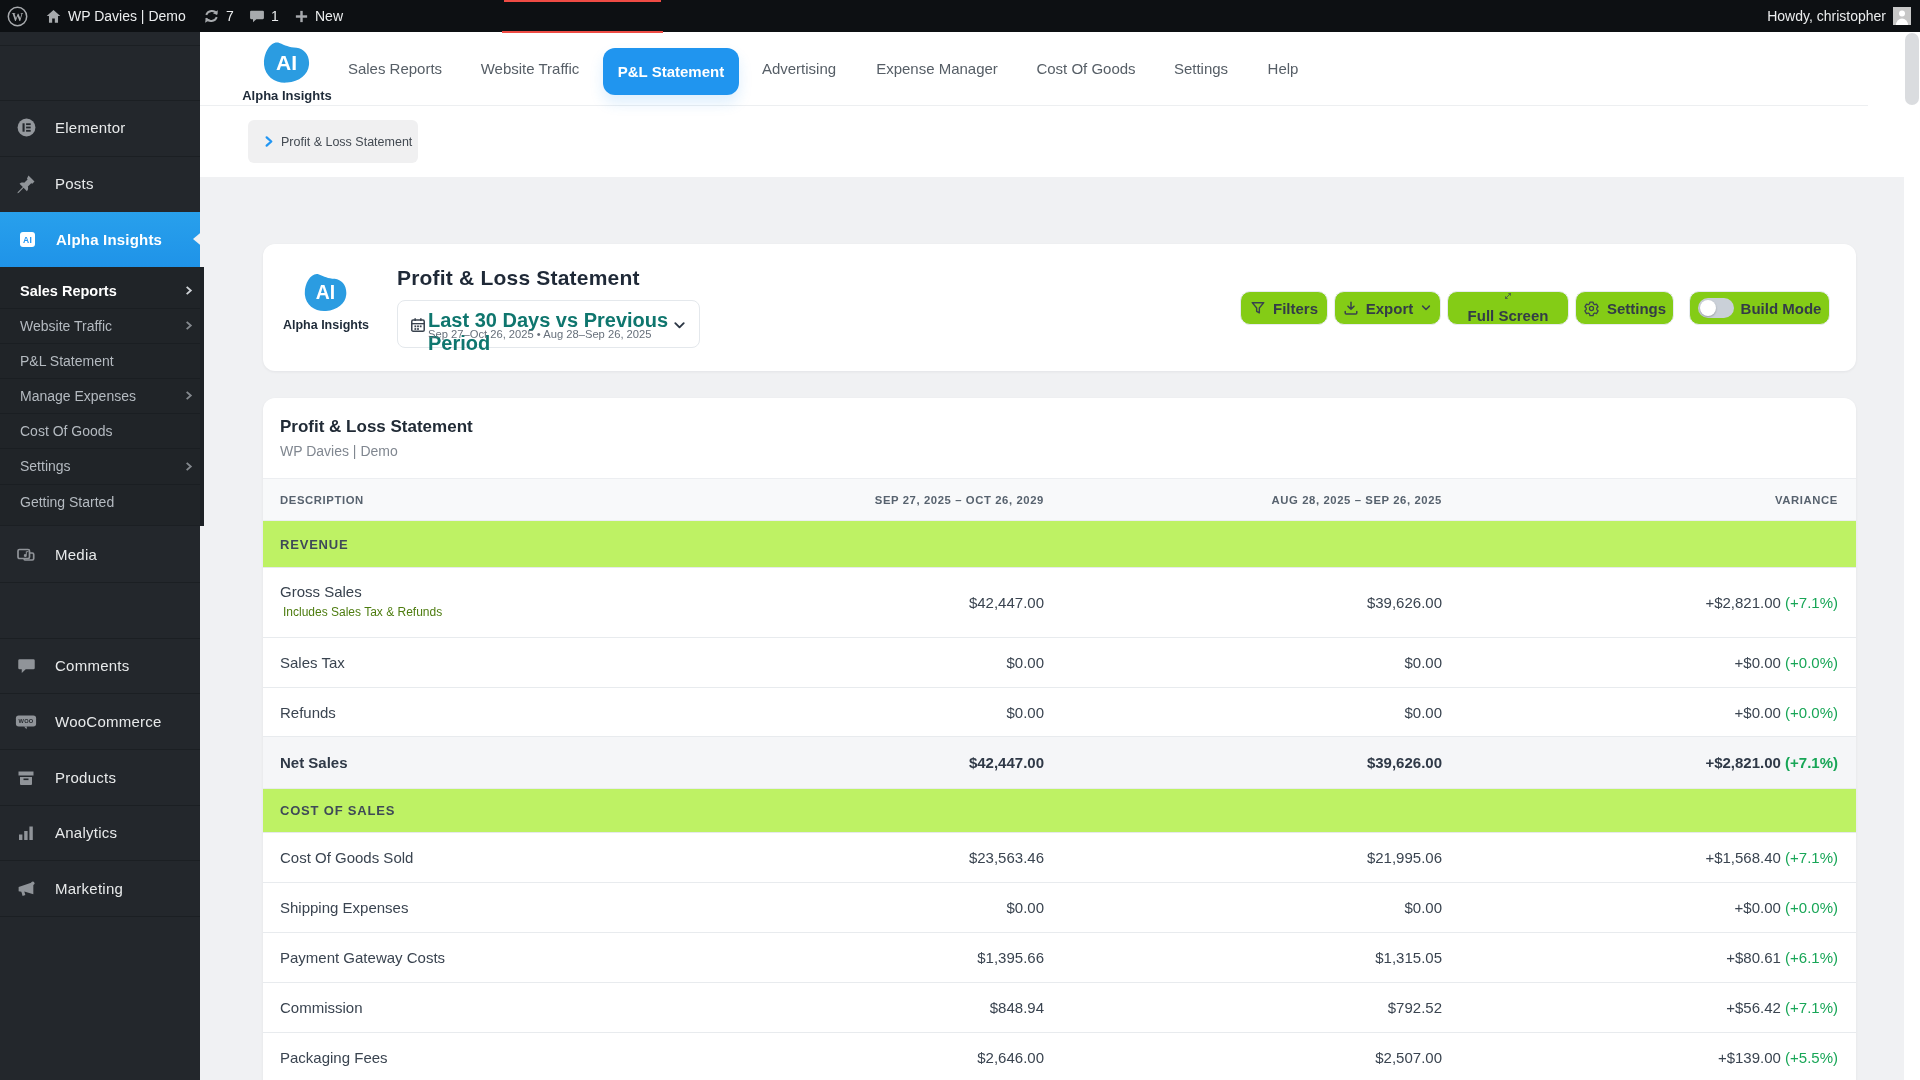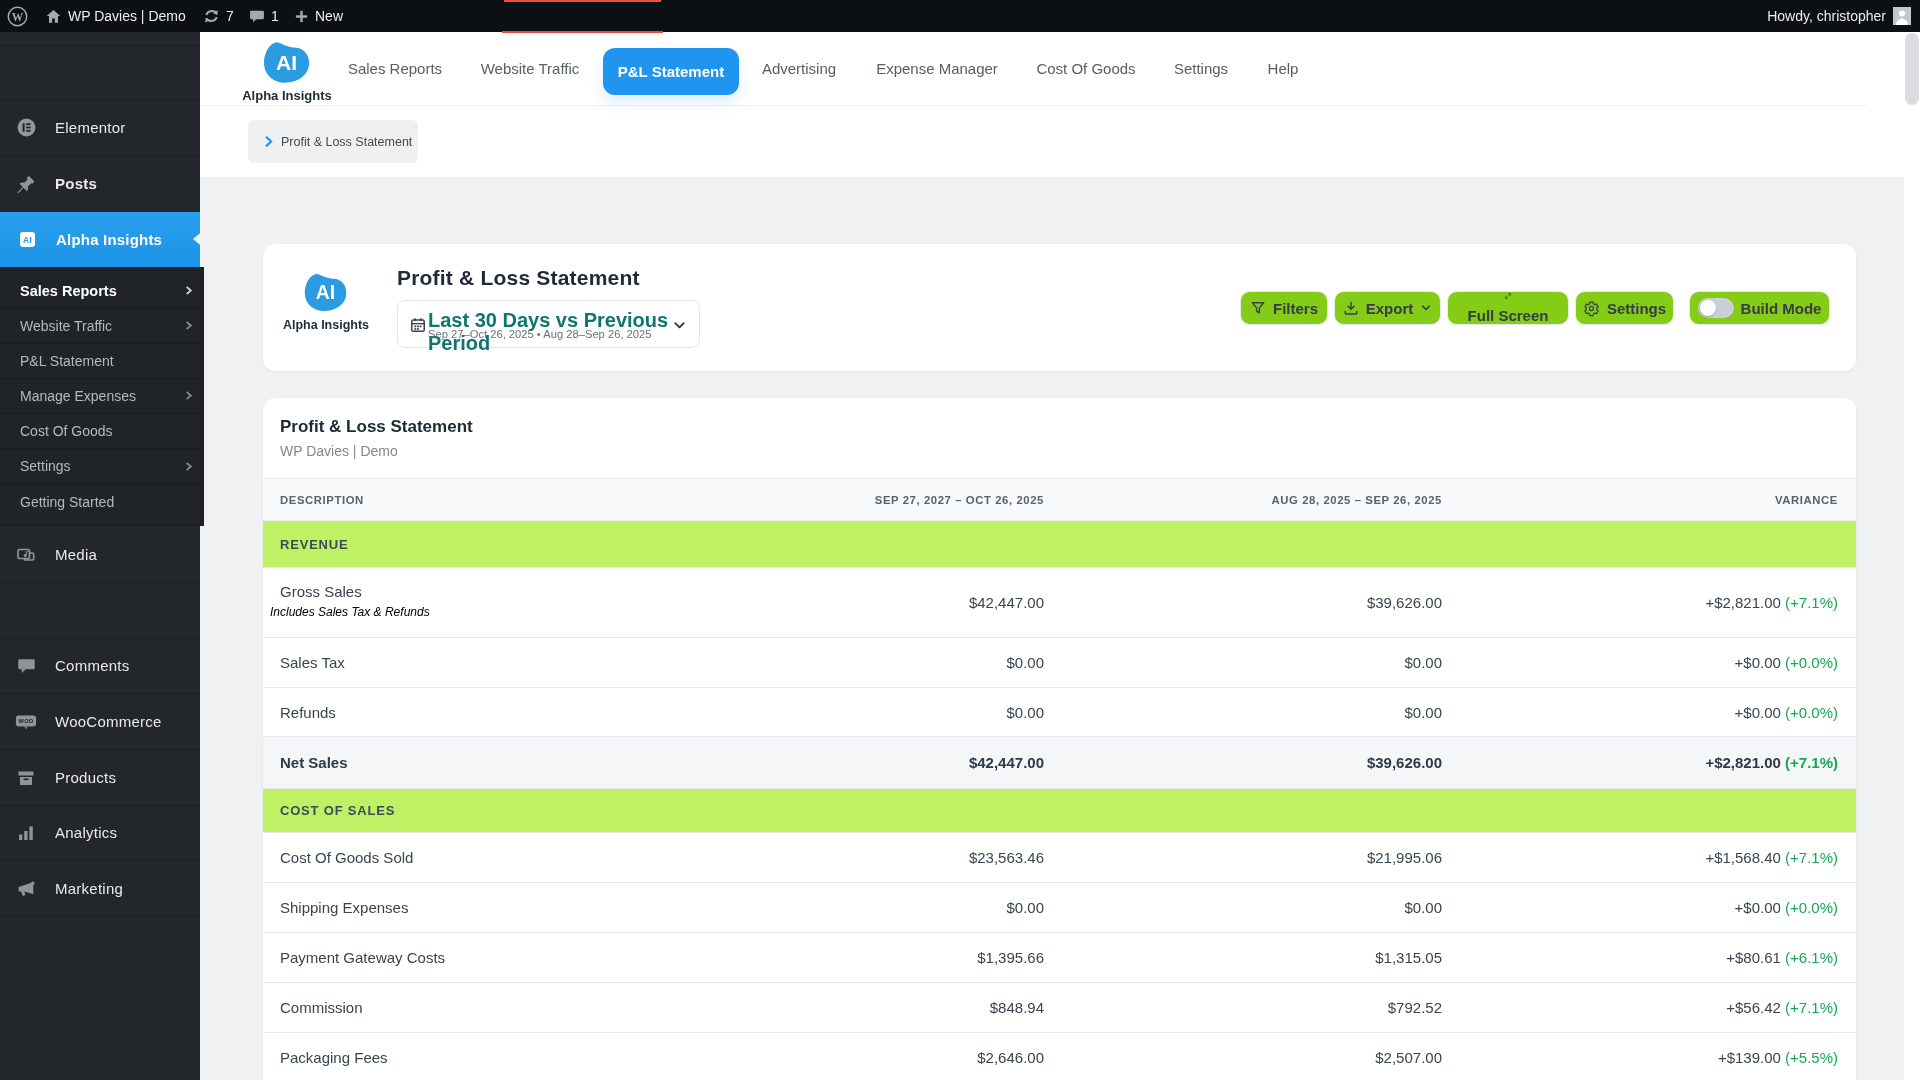--- a/index.html
+++ b/index.html
@@ -61,21 +61,21 @@
 .c3 { right:414px; justify-content:flex-end; }
 .c4 { right:18px; justify-content:flex-end; }
 .thead { background:#f8f9fa; border-top:1px solid #eceef1; border-bottom:1px solid #eceef1; font-size:11.3px; font-weight:bold; letter-spacing:.6px; color:#57626e; }
 .tsection { background:#bef264; font-size:13px; font-weight:bold; letter-spacing:.8px; color:#3f4a57; border-bottom:1px solid #e6e9ec; }
 .tdata { background:#fff; border-bottom:1px solid #e8ebee; font-size:15px; color:#3a4450; }
 .tbold { background:#f5f6f8; font-weight:bold; color:#2f3947; }
 .green { color:#18a657; }
 .vplus { color:#3a4450; }
 .tbold .vplus { color:#2f3947; }
 .gs-name { position:absolute; left:17px; top:15px; font-size:15px; font-weight:500; color:#38424e; }
-.gs-sub { position:absolute; left:7px; top:37px; font-size:12px; font-style:italic; color:#000000; }
+.gs-sub { position:absolute; left:20px; top:37px; font-size:12px; color:#4d7c0f; }
 </style>
 </head>
 <body>
 
 <div class="redstrip" style="left:504px; top:0; width:157px; height:1.5px;"></div>
 <div class="redstrip" style="left:502px; top:31px; width:161px; height:2px;"></div>
 
 <div id="adminbar">
   <div class="item" style="left:7px;">
     <svg width="21" height="21" viewBox="0 0 21 21">
@@ -132,21 +132,21 @@
           <circle cx="10" cy="10" r="8.5" fill="#94989d"></circle>
           <rect x="6.2" y="6" width="2" height="8" fill="#23272c"></rect>
           <rect x="9.6" y="6" width="4.4" height="1.7" fill="#23272c"></rect>
           <rect x="9.6" y="9.15" width="4.4" height="1.7" fill="#23272c"></rect>
           <rect x="9.6" y="12.3" width="4.4" height="1.7" fill="#23272c"></rect>
         </svg>
       </span>
     <span class="lb">Elementor</span>
   </div>
   <div class="sep" style="top:124px;"></div>
-  <div class="side-item" style="top:124px; height:55px;font-weight:bold;">
+  <div class="side-item" style="top:124px; height:55px;">
     <span class="ic">
         <svg width="20" height="20" viewBox="0 0 20 20">
           <path d="M12.5 1.5 l6 6 -2.2 2.2 -1.1 -0.55 -3.3 3.3 c0.55 1.9 0.1 3.6 -1 4.7 l-3.3 -3.3 -4.8 5 -1.4 0.45 0.45 -1.4 5 -4.8 -3.3 -3.3 c1.1 -1.1 2.8 -1.55 4.7 -1 l3.3 -3.3 -0.55 -1.1 z" fill="#909499"></path>
         </svg>
       </span>
     <span class="lb">Posts</span>
   </div>
 
   <div id="alpha-item">
     <span style="position:absolute; left:20px; top:20px; width:15px; height:15px; background:#fff; border-radius:3px; display:flex; align-items:center; justify-content:center; color:#2196f3; font-size:8.5px; font-weight:bold;">AI</span>
@@ -345,21 +345,21 @@
     <span>Build Mode</span>
   </div>
 </div>
 
 <div class="card" id="scard">
   <div id="scard-title">Profit &amp; Loss Statement</div>
   <div id="scard-sub">WP Davies | Demo</div>
 
   <div class="trow thead" style="top:80px; height:43px;">
     <div class="cell c1">DESCRIPTION</div>
-    <div class="cell c2">SEP 27, 2027 – OCT 26, 2025</div>
+    <div class="cell c2">SEP 27, 2025 – OCT 26, 2029</div>
     <div class="cell c3">AUG 28, 2025 – SEP 26, 2025</div>
     <div class="cell c4">VARIANCE</div>
   </div>
 
   <div class="trow tsection" style="top:123px; height:47px;">
     <div class="cell c1">REVENUE</div>
   </div>
 
   <div class="trow tdata" style="top:170px; height:70px;">
     <div class="gs-name">Gross Sales</div>

